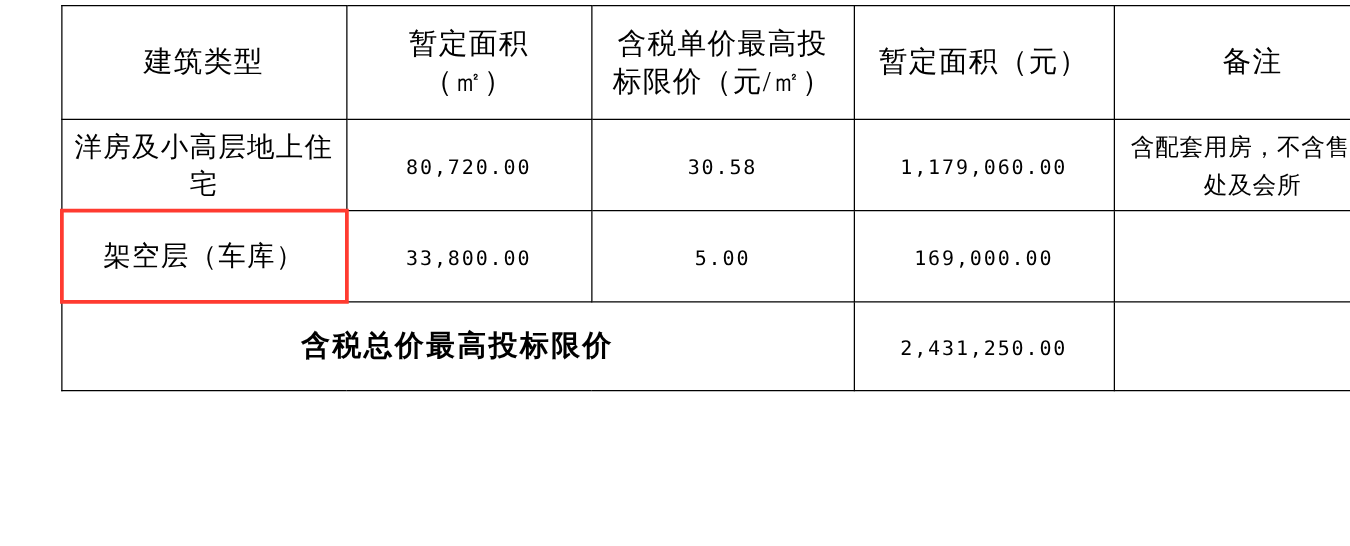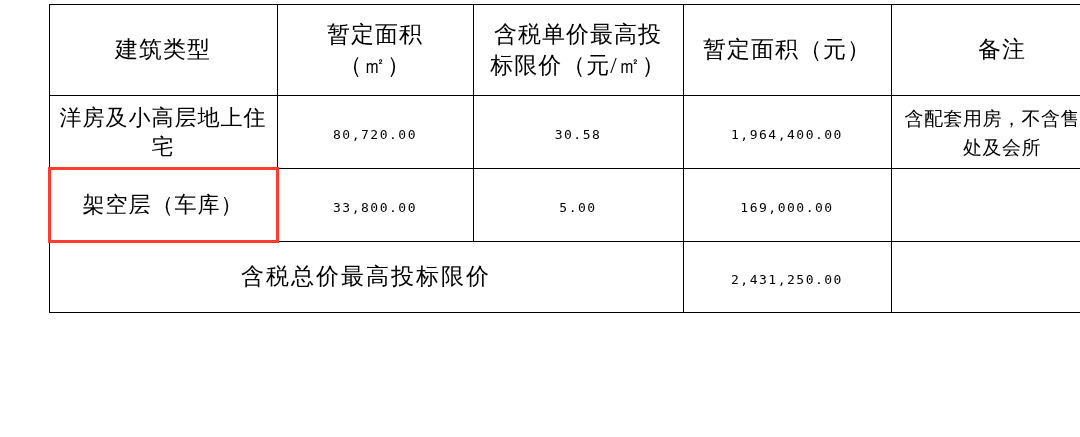--- a/index.html
+++ b/index.html
@@ -56,34 +56,35 @@
   }
   .data-row td {
     height: 64px;
     font-size: 22px;
   }
   .cn {
     letter-spacing: 1px;
   }
   .num {
     font-family: "DejaVu Sans Mono", "Liberation Mono", monospace;
-    font-size: 13px;
+    font-size: 16px;
     letter-spacing: 1.5px;
   }
   .note {
     font-size: 19px;
     line-height: 1.38;
     letter-spacing: 0.5px;
   }
   .total-row td {
     height: 62px;
     font-size: 23px;
   }
   .total-label {
     letter-spacing: 2px;
+    font-weight: bold;
   }
   
   .highlight-cell {
     position: relative;
   }
   .highlight-box {
     position: absolute;
     left: -2px;
     top: -2px;
     right: -2px;
@@ -130,21 +131,21 @@
         <td>
           <span class="cn">洋房及小高层地上住宅</span>
         </td>
         <td>
           <span class="num">80,720.00</span>
         </td>
         <td>
           <span class="num">30.58</span>
         </td>
         <td>
-          <span class="num">1,964,400.00</span>
+          <span class="num">1,179,060.00</span>
         </td>
         <td>
           <span class="note">含配套用房，不含售楼处及会所</span>
         </td>
       </tr>
 
       <tr class="data-row">
         <td class="highlight-cell">
           <span class="cn">架空层（车库）</span>
           <span class="highlight-box"></span>

